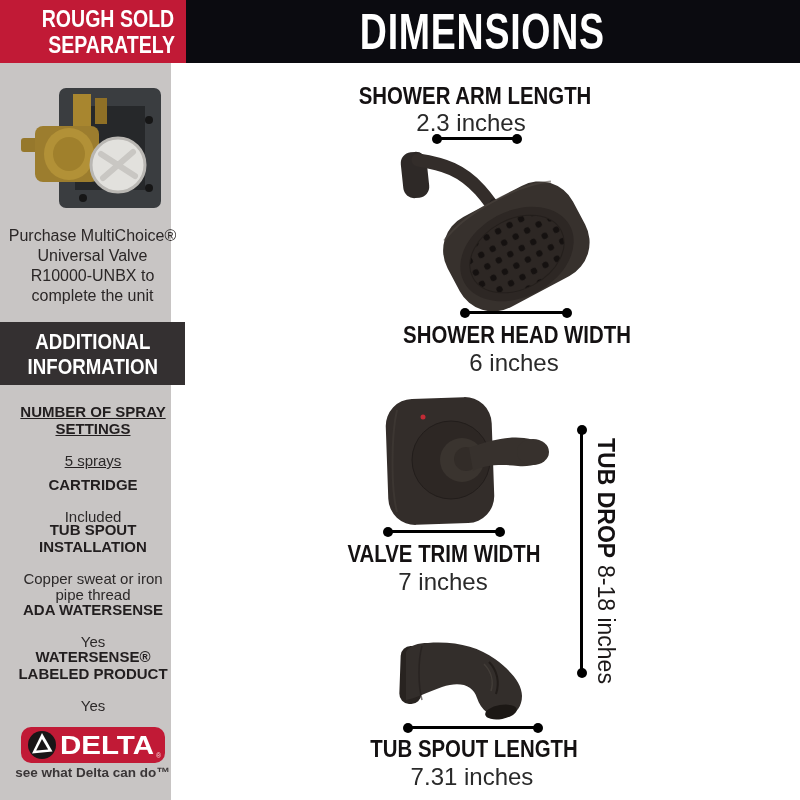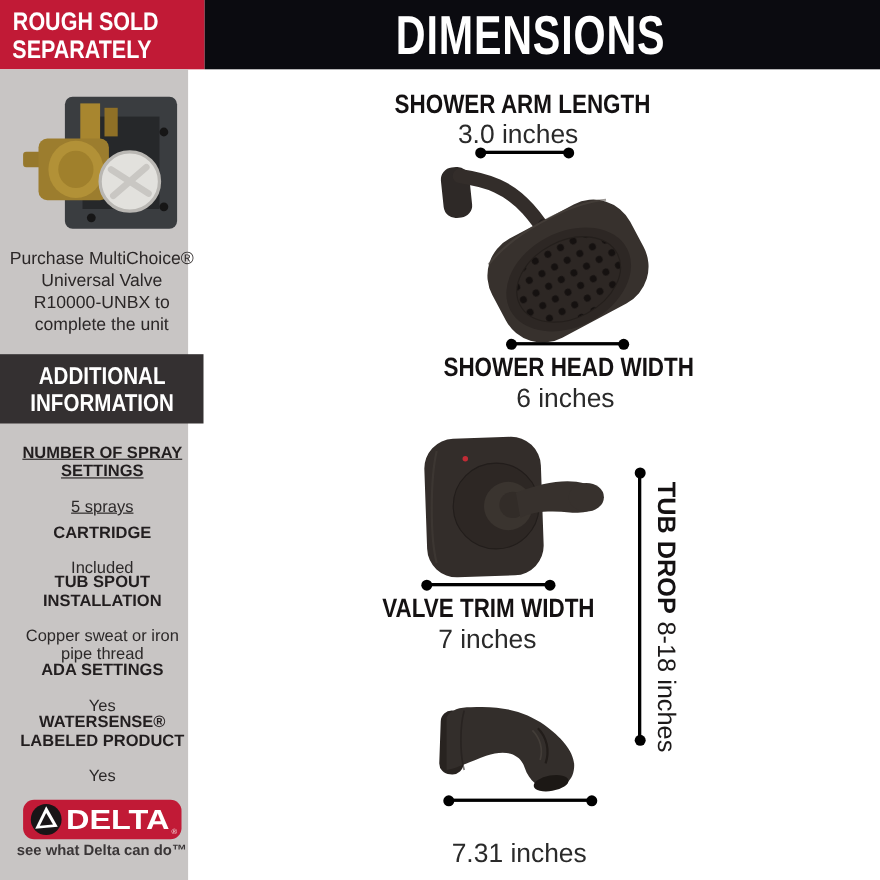--- a/index.html
+++ b/index.html
@@ -1,21 +1,21 @@
 <!DOCTYPE html>
 <html><head>
 <meta charset="utf-8">
 <style>
   * { margin:0; padding:0; box-sizing:border-box; }
   body { font-family:"Liberation Sans", sans-serif; background:#fff; }
   #canvas { position:relative; width:800px; height:800px; background:#ffffff; overflow:hidden; }
 
   
   .red-bar { position:absolute; left:0; top:0; width:186px; height:63px; background:#c11a36;
-             display:flex; flex-direction:column; align-items:flex-start; justify-content:center; }
+             display:flex; flex-direction:column; align-items:flex-end; justify-content:center; }
   .red-bar .ln { color:#fff; font-weight:bold; font-size:23px; line-height:26px;
                  display:inline-block; transform:scaleX(.85); white-space:nowrap; }
   .black-bar { position:absolute; left:186px; top:0; width:614px; height:63px; background:#0b0b10;
                display:flex; align-items:center; justify-content:center; padding-right:46px;padding-left:24px; }
   .black-bar .title { color:#fff; font-weight:bold; font-size:50px;
                       display:inline-block; transform:scaleX(.75); white-space:nowrap; letter-spacing:1px; }
 
   
   .sidebar { position:absolute; left:0; top:63px; width:171px; height:737px; background:#c8c5c4; }
   .note { position:absolute; left:0; top:163px; width:185px; text-align:center;
@@ -105,21 +105,21 @@
     </div>
     <div class="spec" style="top:413px;">
       <div class="sl">CARTRIDGE</div>
       <div class="sv">Included</div>
     </div>
     <div class="spec" style="top:458px;">
       <div class="sl">TUB SPOUT INSTALLATION</div>
       <div class="sv">Copper sweat or iron pipe thread</div>
     </div>
     <div class="spec" style="top:538px;">
-      <div class="sl">ADA SETTINGS</div>
+      <div class="sl">ADA WATERSENSE</div>
       <div class="sv">Yes</div>
     </div>
     <div class="spec" style="top:585px;">
       <div class="sl">WATERSENSE® LABELED PRODUCT</div>
       <div class="sv">Yes</div>
     </div>
 
     <svg style="left:20px; top:663px;" width="146" height="38" viewBox="0 0 146 38">
       <rect x="1" y="1" width="144" height="36" rx="10" fill="#c11a36"></rect>
       <circle cx="22" cy="19" r="14" fill="#191517"></circle>
@@ -127,21 +127,21 @@
       <path d="M 22,13 L 28.2,23.5 L 16.2,24.6 Z" fill="#191517"></path>
       <text x="40" y="28" font-family="Liberation Sans, sans-serif" font-weight="bold" font-size="25" fill="#ffffff" textLength="94" lengthAdjust="spacingAndGlyphs">DELTA</text>
       <text x="136" y="32" font-family="Liberation Sans, sans-serif" font-size="7" fill="#f2d9d9">®</text>
     </svg>
     <div class="tagline">see what Delta can do™</div>
   </div>
 
   <div class="mlabel" style="left:475px; top:82px;">
     <span>SHOWER ARM LENGTH</span>
   </div>
-  <div class="mvalue" style="left:471px; top:109px;">3.0 inches</div>
+  <div class="mvalue" style="left:471px; top:109px;">2.3 inches</div>
   <div class="dimline" style="left:437px; top:137px; width:80px;"></div>
 
   <svg style="left:396px; top:144px;" width="200" height="172" viewBox="0 0 200 172">
     <defs>
       <pattern id="sprayDots" x="0" y="0" width="13" height="13" patternUnits="userSpaceOnUse">
         <circle cx="5" cy="5" r="3.2" fill="#151110"></circle>
       </pattern>
     </defs>
     <rect x="6" y="8" width="26" height="46" rx="11" fill="#2e2927" transform="rotate(-6 19 31)"></rect>
     <path d="M 22,16 C 48,20 66,26 84,46 C 92,55 97,62 101,70" stroke="#332d2a" stroke-width="13" fill="none" stroke-linecap="round"></path>
@@ -188,15 +188,18 @@
   <svg style="left:398px; top:640px;" width="140" height="82" viewBox="0 0 140 82">
     <rect x="2" y="6" width="22" height="58" rx="10" fill="#282320" transform="rotate(2 13 35)"></rect>
     <path d="M 8,12 C 12,5 20,3 30,3 C 58,1 80,7 97,19 C 112,30 124,43 124,56 C 124,69 115,77 103,77 C 92,77 83,70 79,58 C 75,45 62,41 44,47 C 30,52 16,59 8,60 Z" fill="#332e2b"></path>
     <ellipse cx="103" cy="72" rx="16" ry="7" fill="#1c1815" transform="rotate(-10 103 72)"></ellipse>
     <path d="M 91,22 C 99,30 102,42 98,54" stroke="#221d1a" stroke-width="2" fill="none"></path>
     <path d="M 86,24 C 93,31 96,41 93,51" stroke="#4a443e" stroke-width="1.5" fill="none" opacity="0.7"></path>
     <path d="M 24,6 C 20,20 20,45 24,60" stroke="#221d1a" stroke-width="1.5" fill="none" opacity="0.6"></path>
   </svg>
 
   <div class="dimline" style="left:408px; top:726px; width:130px;"></div>
+  <div class="mlabel" style="left:474px; top:735px;">
+    <span>TUB SPOUT LENGTH</span>
+  </div>
   <div class="mvalue" style="left:472px; top:763px;">7.31 inches</div>
 
 </div>
 
 </body></html>

